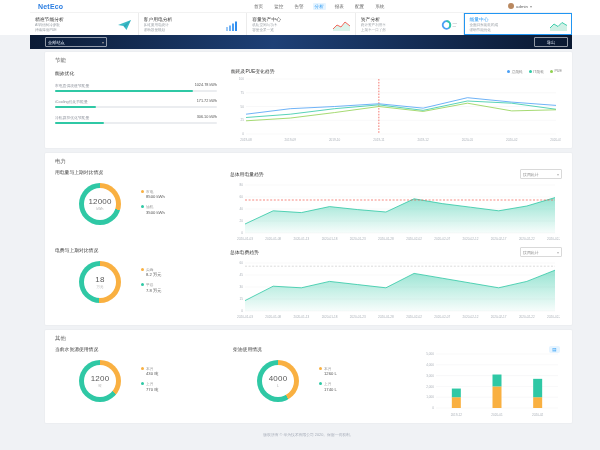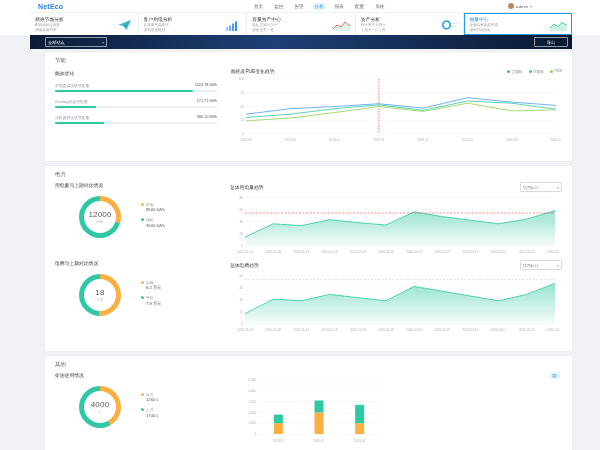--- a/index.html
+++ b/index.html
@@ -18,21 +18,21 @@
   .card:last-child{border-right:none;}
   .card.selected{outline:1px solid #2196F3;outline-offset:-1px;}
   .card.selected .card-title{color:#2196F3;}
   .card-title{font-size:4.8px;color:#333;margin-bottom:1px;white-space:nowrap;overflow:hidden;}
   .card-line{font-size:3.6px;color:#9AA0A6;white-space:nowrap;overflow:hidden;line-height:1.25;}
   .card-icon{flex:none;width:17px;height:13px;display:flex;align-items:flex-end;justify-content:center;}
   .navband{height:14px;margin:0 28px 0 30px;background:linear-gradient(100deg,#0B1B35 0%,#1E4076 45%,#0A1830 100%);display:flex;align-items:center;justify-content:space-between;padding:0 4px 0 15px;}
   .band-select{width:56px;height:8px;border:1px solid rgba(255,255,255,.55);color:#EAF2FF;font-size:4.2px;display:flex;align-items:center;justify-content:space-between;padding:0 2px;border-radius:1px;cursor:pointer;}
   .band-button{min-width:26px;height:8px;border:1px solid rgba(255,255,255,.55);color:#EAF2FF;font-size:4.2px;display:flex;align-items:center;justify-content:center;padding:0 3px;border-radius:1px;cursor:pointer;}
   .content{margin:3px 28px 0 45px;}
-  .panel{background:#fff;border-radius:1px;box-shadow:0 0 2px rgba(0,0,0,.07);margin-bottom:5px;padding:4px 10px 18px 10px;}
+  .panel{background:#fff;border-radius:1px;box-shadow:0 0 2px rgba(0,0,0,.07);margin-bottom:5px;padding:4px 10px 5px 10px;}
   .section-title{font-size:5.4px;color:#555;margin:1px 0 4px 0;}
   .sub-title{font-size:4.8px;color:#333;white-space:nowrap;}
   .p1-body{display:flex;gap:14px;}
   .p1-left{width:162px;flex:none;padding-top:2px;}
   .pbar-item{margin-top:7px;}
   .pbar-head{display:flex;justify-content:space-between;font-size:3.8px;color:#8A8F99;margin-bottom:1.5px;}
   .pbar-val{color:#555;}
   .pbar-track{height:2.5px;background:#EBEDF0;border-radius:1px;}
   .pbar-fill{height:100%;border-radius:1px;}
   .p1-right{flex:1;min-width:0;}
@@ -376,20 +376,42 @@
             </svg>
           </div>
       </div>
     </div>
   </section>
 
   <section class="panel">
     <div class="section-title">其他</div>
     <div class="p3-body">
       <div class="p3-group">
+        <div class="sub-title">当前水资源使用情况</div>
+        <div class="donut-wrap">
+          <div class="donut">
+              <div class="donut-ring" style="background: conic-gradient(rgb(249, 176, 65) 0deg, rgb(249, 176, 65) 36%, rgb(47, 200, 165) 36%, rgb(47, 200, 165) 100%);"></div>
+            <div class="donut-hole">
+              <div class="donut-value">1200</div>
+              <div class="donut-unit">吨</div>
+            </div>
+            </div>
+          <div class="dlegend">
+              <div class="dlegend-item">
+                <div class="dlegend-top"><span class="dot" style="background:#F9B041"></span>本月</div>
+                <div class="dlegend-val">430 吨</div>
+              </div>
+              <div class="dlegend-item">
+                <div class="dlegend-top"><span class="dot" style="background:#2FC8A5"></span>上月</div>
+                <div class="dlegend-val">770 吨</div>
+              </div>
+            </div>
+        </div>
+      </div>
+      <div class="p3-group">
         <div class="sub-title">柴油使用情况</div>
         <div class="donut-wrap">
           <div class="donut">
               <div class="donut-ring" style="background: conic-gradient(rgb(249, 176, 65) 0deg, rgb(249, 176, 65) 42%, rgb(47, 200, 165) 42%, rgb(47, 200, 165) 100%);"></div>
             <div class="donut-hole">
               <div class="donut-value">4000</div>
               <div class="donut-unit">L</div>
             </div>
             </div>
           <div class="dlegend">

